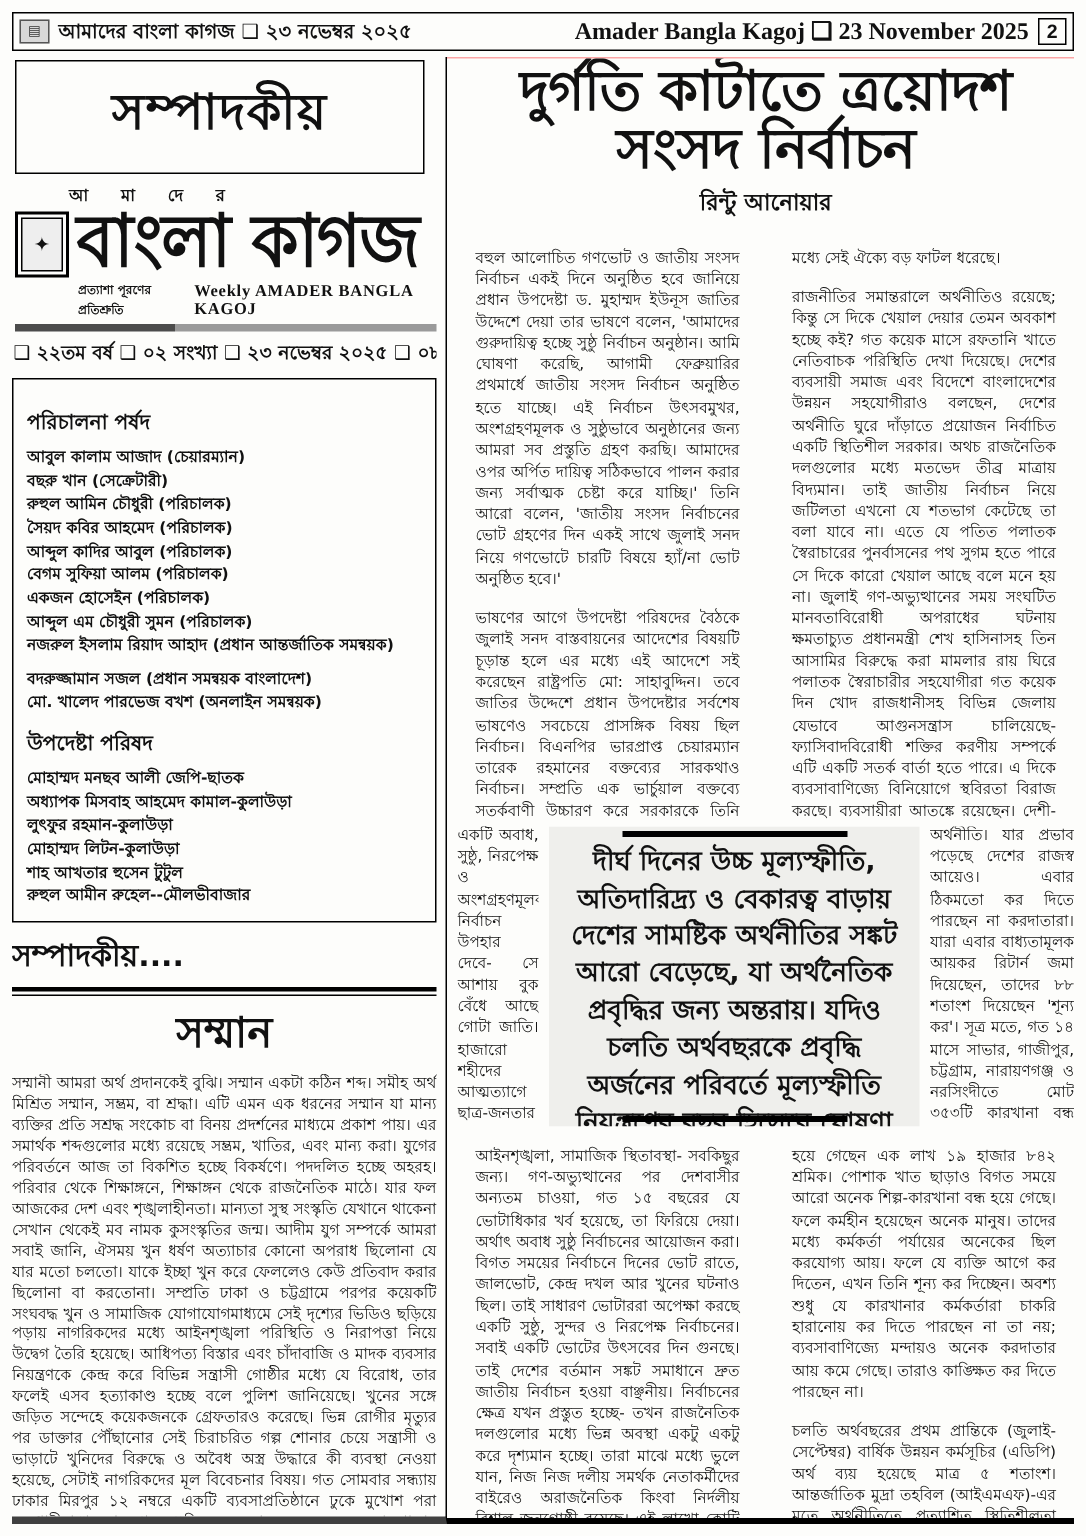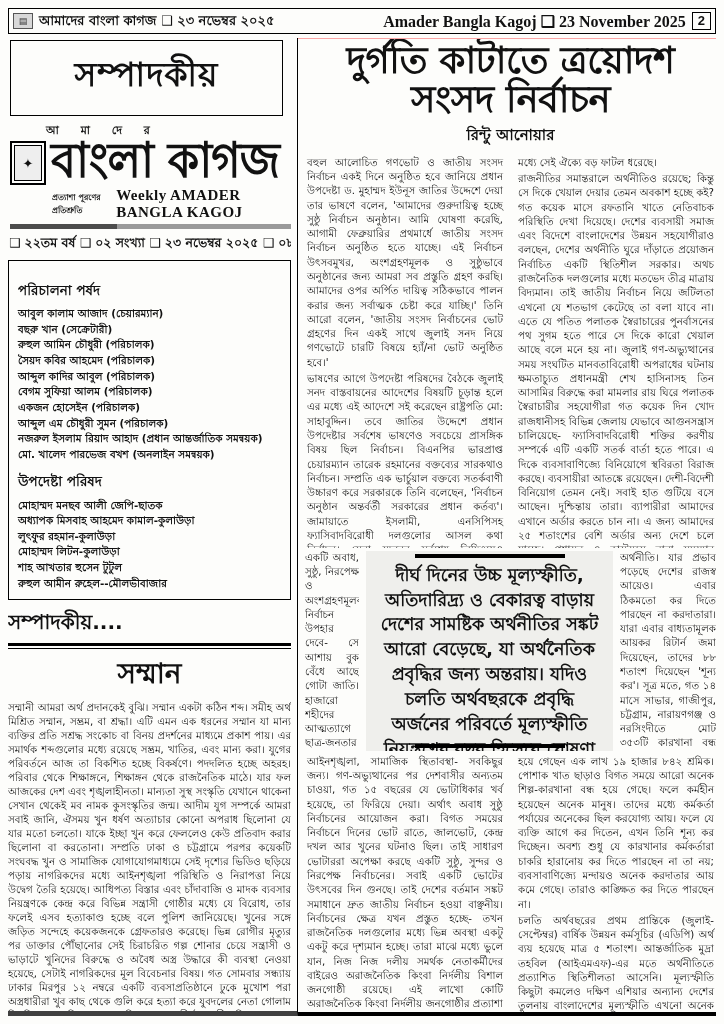--- a/index.html
+++ b/index.html
@@ -22,21 +22,21 @@
   
   .section-box { border:1px solid #000; text-align:center; font-size:33px; font-weight:bold; padding:8px 0 10px; margin:2px 8px 6px 2px; letter-spacing:1px; }
   .masthead { padding:0 0 0 2px; }
   .mh-top { font-size:11px; font-weight:bold; letter-spacing:9px; margin-left:36px; }
   .mh-row { display:flex; align-items:flex-end; gap:5px; }
   .stamp { width:36px; height:44px; border:2px solid #000; padding:2px; display:flex; align-items:center; justify-content:center; }
   .stamp-inner { width:100%; height:100%; border:1px solid #000; background:#eee; display:flex; align-items:center; justify-content:center; font-size:13px; }
   .logo-text { font-size:45px; font-weight:900; line-height:0.95; letter-spacing:-1px; transform:scaleY(1.08); transform-origin:bottom; white-space:nowrap; }
   .mh-sub { display:flex; align-items:center; gap:8px; margin:2px 0 0 42px; }
   .tagline { font-size:8px; font-weight:bold; }
-  .weekly { font-size:15px; font-weight:bold; font-family:"Liberation Serif", serif; letter-spacing:0.5px; }
+  .weekly { font-size:11px; font-weight:bold; font-family:"Liberation Serif", serif; letter-spacing:0.5px; }
   .gray-bar { height:5px; margin:3px 0 3px 0; background:linear-gradient(to right,#4c4c4c 0 38%,#9a9a9a 38% 100%); }
   .issue-line { font-size:12.5px; font-weight:bold; margin:2px 0 6px 1px; white-space:nowrap; overflow:hidden; }
 
   .board-box { border:1px solid #000; padding:19px 9px 8px; font-size:10.4px; line-height:1.5; }
   .board-title { font-size:13.5px; font-weight:bold; margin:0 0 6px; }
   .member { font-weight:bold; }
   .member.gap { margin-top:7px; }
   .adv-title { margin-top:9px; }
 
   .editorial-label { font-size:20px; font-weight:bold; margin-top:7px; padding-bottom:3px; border-bottom:3px solid #000; }
@@ -45,21 +45,21 @@
   .editorial-body { flex:1; overflow:hidden; font-size:10.2px; line-height:1.37; text-align:justify; }
   .editorial-body p { margin:0; }
 
   
   .headline { text-align:center; font-size:37px; font-weight:900; line-height:1.05; margin:3px 0 0; letter-spacing:-0.5px; }
   .byline { text-align:center; font-size:15px; font-weight:bold; margin:3px 0 6px; }
   .body-cols { display:flex; gap:11px; }
   .body-cols.top { height:394px; overflow:hidden; }
   .body-cols.bottom { flex:1; overflow:hidden; }
   .bcol { flex:1; font-size:10.2px; line-height:1.4; text-align:justify; overflow:hidden; }
-  .bcol p { margin:2px; }
+  .bcol p { margin:12px; }
 
   .quote-row { display:flex; height:200px; overflow:hidden; margin:3px 0 2px; }
   .wrap-left { width:54px; font-size:10.2px; line-height:1.4; text-align:justify; overflow:hidden; }
   .wrap-right { flex:1; font-size:10.2px; line-height:1.4; text-align:justify; overflow:hidden; }
   .quote-box { width:247px; margin:0 7px; background:#efefec; padding:12px 10px 8px; text-align:center; font-size:17.5px; font-weight:bold; line-height:1.42; position:relative; overflow:hidden; }
   .quote-box::before, .quote-box::after { content:""; display:block; position:absolute; left:50%; transform:translateX(-50%); width:150px; height:4px; background:#000; }
   .quote-box::before { top:3px; }
   .quote-box::after { bottom:3px; }
 </style>
 </head>
@@ -105,20 +105,21 @@
         <div class="board-title">পরিচালনা পর্ষদ</div>
         <div class="member">আবুল কালাম আজাদ (চেয়ারম্যান)</div>
         <div class="member">বছরু খান (সেক্রেটারী)</div>
         <div class="member">রুহুল আমিন চৌধুরী (পরিচালক)</div>
         <div class="member">সৈয়দ কবির আহমেদ (পরিচালক)</div>
         <div class="member">আব্দুল কাদির আবুল (পরিচালক)</div>
         <div class="member">বেগম সুফিয়া আলম (পরিচালক)</div>
         <div class="member">একজন হোসেইন (পরিচালক)</div>
         <div class="member">আব্দুল এম চৌধুরী সুমন (পরিচালক)</div>
         <div class="member">নজরুল ইসলাম রিয়াদ আহাদ (প্রধান আন্তর্জাতিক সমন্বয়ক)</div>
+        <div class="member gap">বদরুজ্জামান সজল (প্রধান সমন্বয়ক বাংলাদেশ)</div>
         <div class="member">মো. খালেদ পারভেজ বখশ (অনলাইন সমন্বয়ক)</div>
 
         <div class="board-title adv-title">উপদেষ্টা পরিষদ</div>
         <div class="member">মোহাম্মদ মনছব আলী জেপি-ছাতক</div>
         <div class="member">অধ্যাপক মিসবাহ আহমেদ কামাল-কুলাউড়া</div>
         <div class="member">লুৎফুর রহমান-কুলাউড়া</div>
         <div class="member">মোহাম্মদ লিটন-কুলাউড়া</div>
         <div class="member">শাহ আখতার হুসেন টুটুল</div>
         <div class="member">রুহুল আমীন রুহেল--মৌলভীবাজার</div>
       </div>

